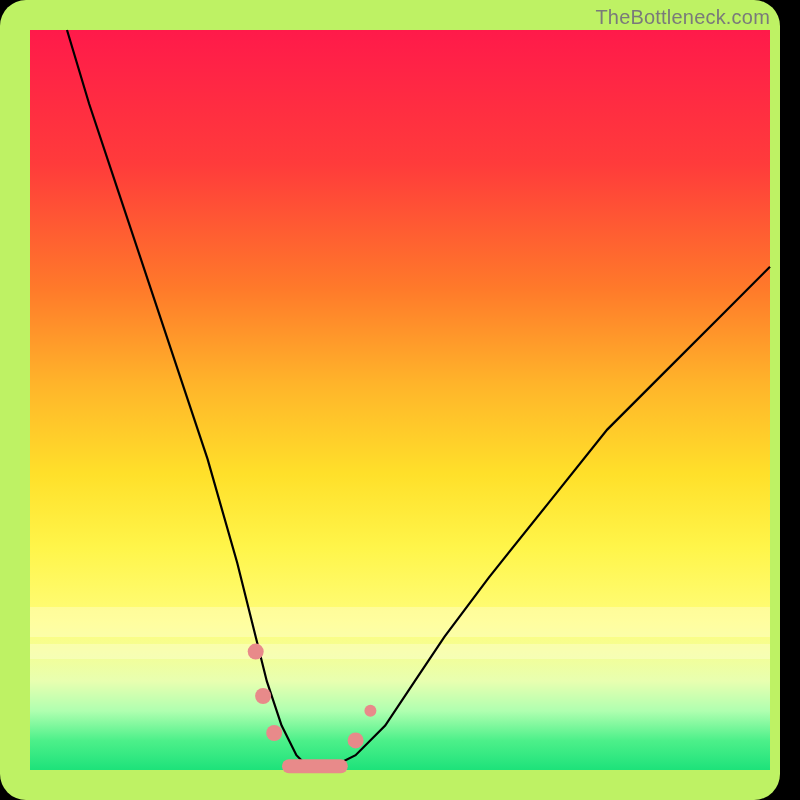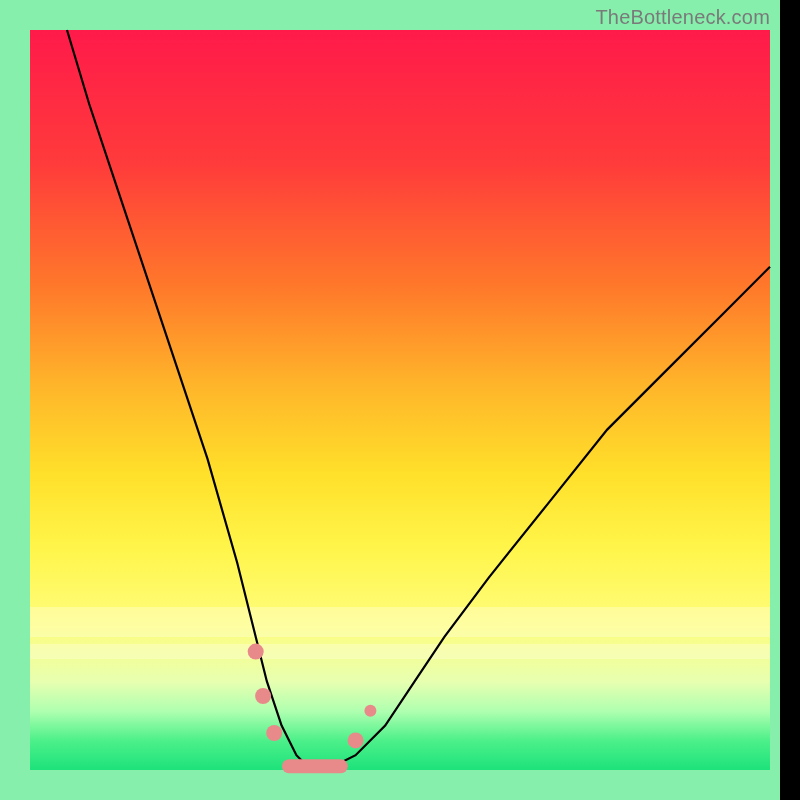--- a/index.html
+++ b/index.html
@@ -8,21 +8,22 @@
     width: 800px;
     height: 800px;
     background: #000;
     font-family: Arial, sans-serif;
     overflow: hidden;
   }
   .stage {
     position: relative;
     width: 780px;
     height: 800px;
-    background: #86efac;
+    background: #bef264;
+    border-radius: 26px;
   }
   .plot {
     position: absolute;
     left: 30px;
     top: 30px;
     width: 740px;
     height: 740px;
     background: linear-gradient(to bottom,
       #ff1a4a 0%,
       #ff3b3b 18%,

